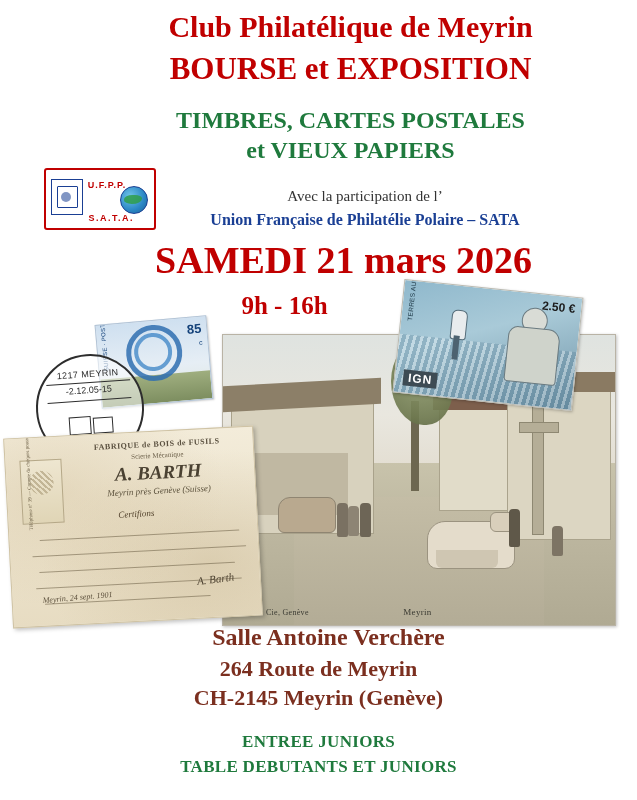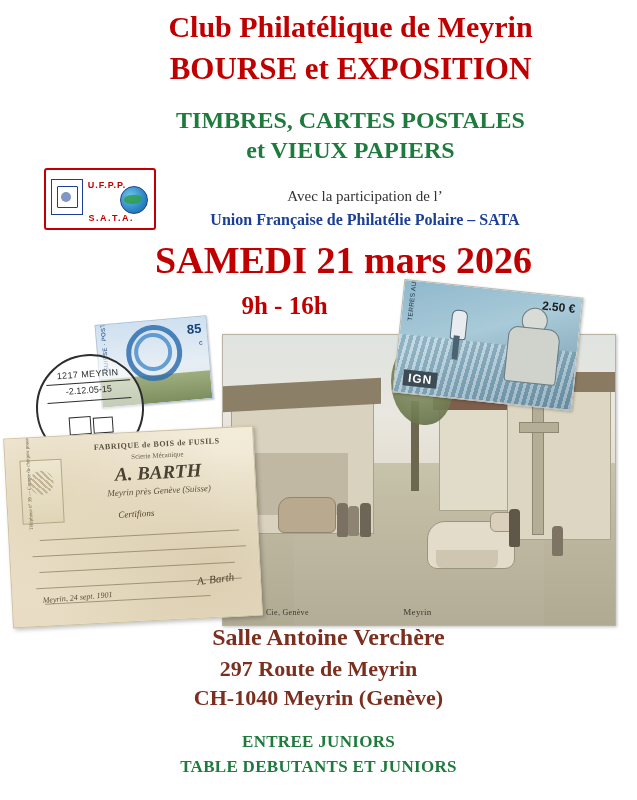--- a/index.html
+++ b/index.html
@@ -903,22 +903,22 @@
         <i style="left:10px; top:70px; width:166px;"></i>
       </div>
       <div class="doc-sign">A. Barth</div>
       <div class="doc-date">Meyrin, 24 sept. 1901</div>
     </div>
 
   </div>
 
   <div class="venue-block">
     <div class="venue-name">Salle Antoine Verchère</div>
-    <div class="venue-street">297 Route de Meyrin</div>
-    <div class="venue-city">CH-1040 Meyrin (Genève)</div>
+    <div class="venue-street">264 Route de Meyrin</div>
+    <div class="venue-city">CH-2145 Meyrin (Genève)</div>
   </div>
 
   <div class="notes-block">
     <div class="note">ENTREE JUNIORS</div>
     <div class="note">TABLE DEBUTANTS ET JUNIORS</div>
   </div>
 
 </div>
 
 </body></html>

